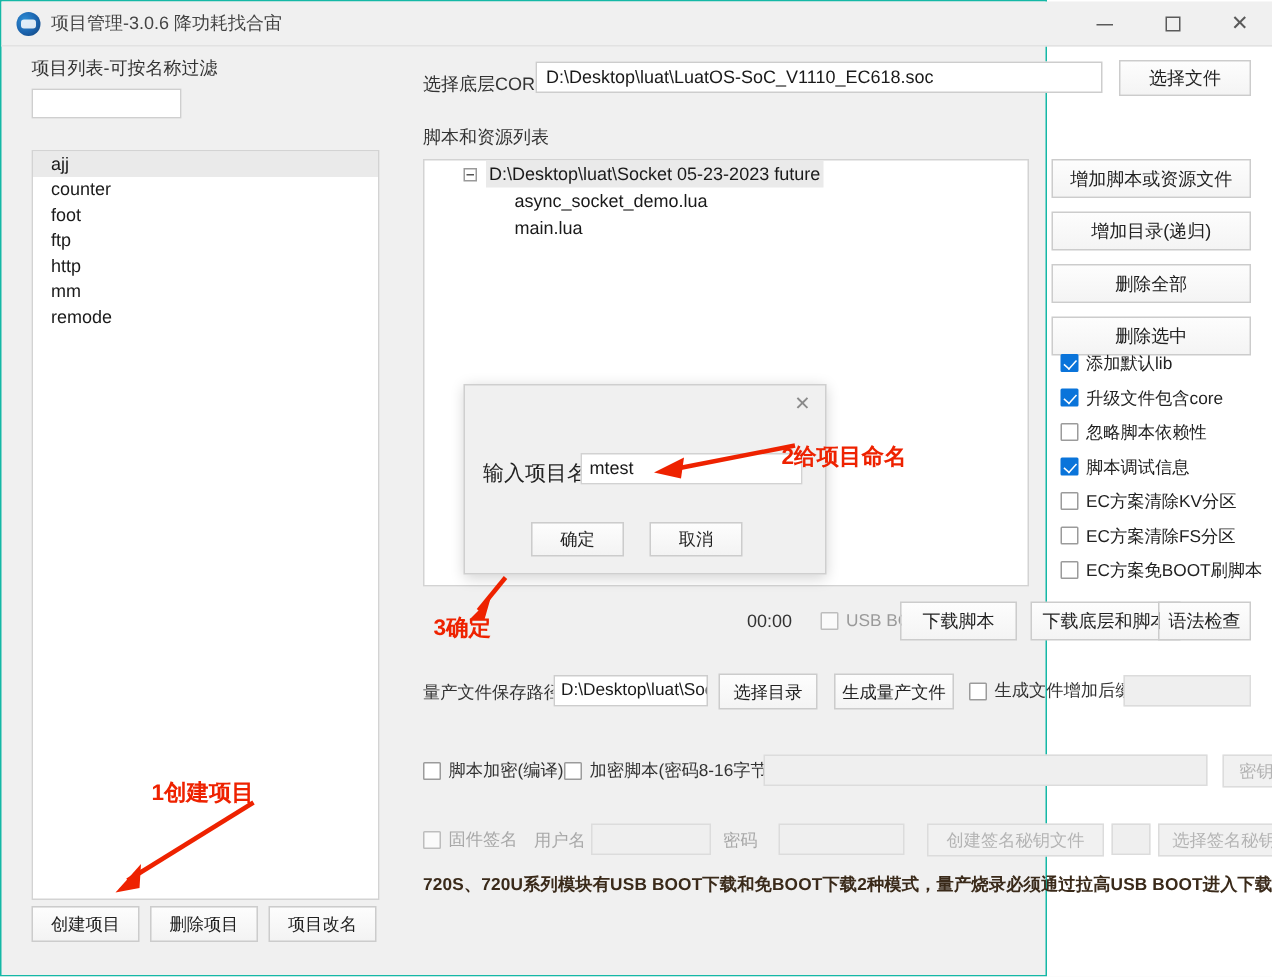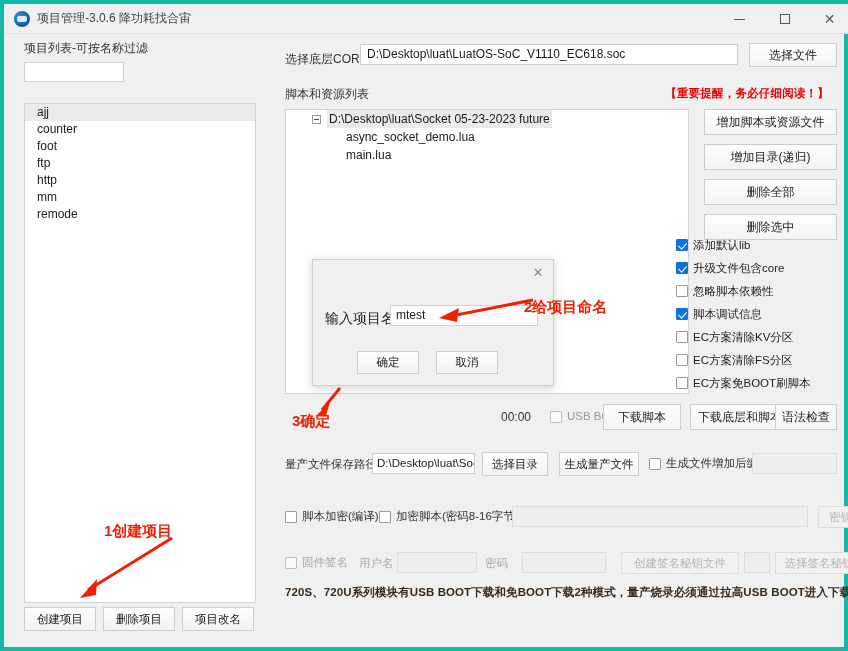--- a/index.html
+++ b/index.html
@@ -4,23 +4,23 @@
 <style>
   * { box-sizing: border-box; margin: 0; padding: 0; }
   html, body {
     width: 848px; height: 651px;
     background: #ffffff;
     font-family: "Liberation Sans", "DejaVu Sans", sans-serif;
     overflow: hidden;
   }
   #app {
     position: relative;
-    width: 848px; height: 651px;
+    width: 698px; height: 651px;
     background: #f0f0f0;
-    border: 4px solid #14b8a6;
+    border: 1px solid #14b8a6;
   }
 
   
   .titlebar {
     position: absolute; left: 0; top: 0;
     width: 848px; height: 30px;
     background: #f0f0f0;
     border-bottom: 1px solid #e2e2e2;
     display: flex; align-items: center;
   }
@@ -149,21 +149,21 @@
   }
   .sbtn {
     width: 133px; height: 26px; margin-bottom: 9px;
     background: linear-gradient(#fdfdfd, #f4f4f4);
     border: 1px solid #cccccc;
     font-size: 12px; color: #222;
     display: flex; align-items: center; justify-content: center;
   }
 
   .chk-list {
-    position: absolute; left: 672px; top: 233px; width: 140px;
+    position: absolute; left: 706px; top: 233px; width: 140px;
   }
   .chk-row {
     display: flex; align-items: center;
     height: 16px; margin-bottom: 7px;
     font-size: 11.5px; color: #222;
   }
   .cbox {
     width: 12px; height: 12px; flex: none; margin-right: 5px;
     border: 1px solid #9b9b9b; background: #fff; border-radius: 1px;
     position: relative;
@@ -351,21 +351,20 @@
     <div class="lbtn">创建项目</div>
     <div class="lbtn">删除项目</div>
     <div class="lbtn">项目改名</div>
   </div>
 
   <div class="core-label">选择底层CORE</div>
   <div class="core-input">D:\Desktop\luat\LuatOS-SoC_V1110_EC618.soc</div>
   <div class="choose-file-btn">选择文件</div>
 
   <div class="res-label">脚本和资源列表</div>
-  <div class="warn-red">【重要提醒，务必仔细阅读！】</div>
 
   <div class="tree-box">
     <div class="tree-root">
       <span class="tree-toggle"></span>
       <span class="tree-root-label">D:\Desktop\luat\Socket 05-23-2023 future</span>
     </div>
     <div class="tree-child">async_socket_demo.lua</div>
     <div class="tree-child">main.lua</div>
   </div>
 

